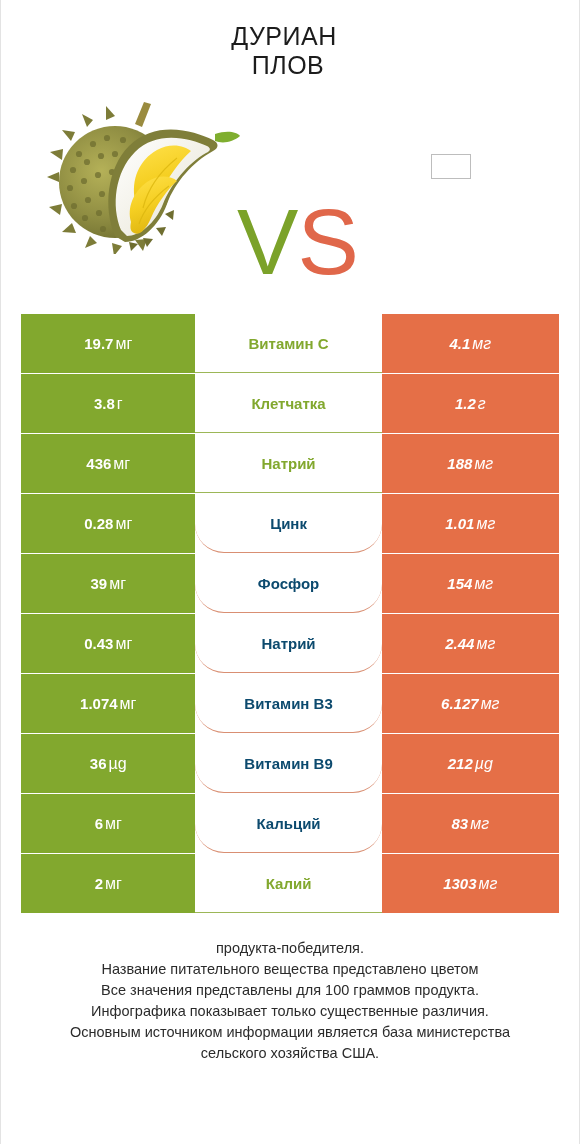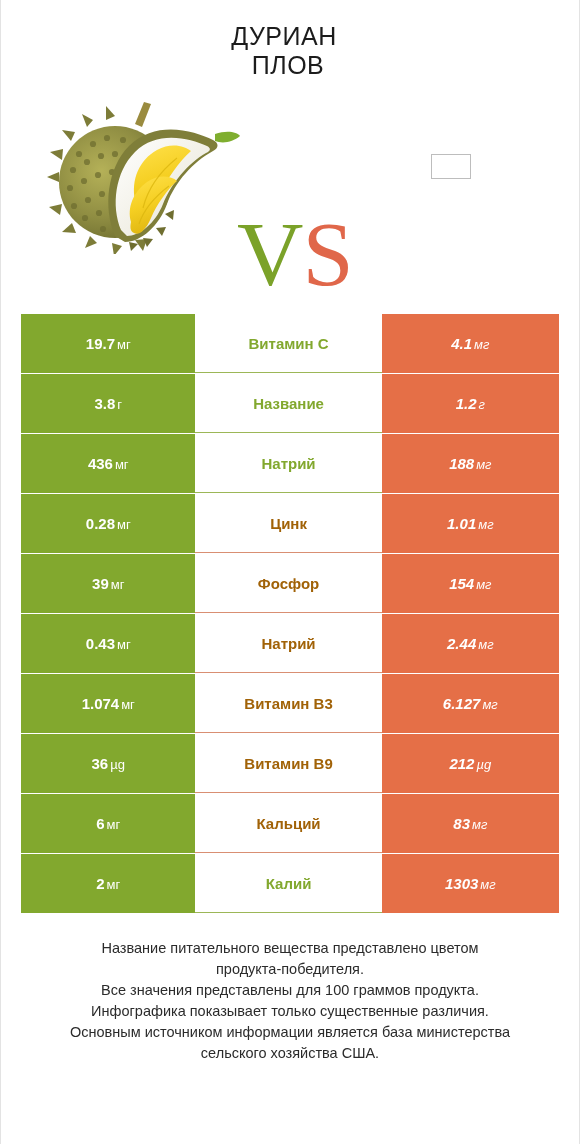--- a/index.html
+++ b/index.html
@@ -62,26 +62,26 @@
     top: 74px;
     width: 40px;
     height: 25px;
     border: 1px solid #bdbdbd;
     background: #fff;
     box-sizing: border-box;
   }
   .vs {
     position: absolute;
     left: 236px;
-    top: 128px;
+    top: 116px;
     font-size: 92px;
     line-height: 92px;
     font-weight: 400;
     letter-spacing: -1px;
-    font-family: Liberation Serif, serif;
+    font-family: Liberation Sans, sans-serif;
   }
   .vs .v { color: #7ba229; }
   .vs .s { color: #e0674a; }
 
   
   .durian { width: 198px; height: 158px; display: block; }
 
   
   .table {
     position: absolute;
@@ -115,30 +115,31 @@
     width: 192px;
     background: #ffffff;
     font-size: 15px;
     font-weight: 700;
   }
   .cell-mid.win-green {
     color: #82a82e;
     border-bottom: 1px solid #9cb757;
   }
   .cell-mid.win-orange {
-    color: #a16207;
+    color: #0c4a6e;
     border-bottom: 1px solid #d98f73;
+    border-radius: 29px;
   }
   .val {
     font-size: 15px;
     font-weight: 700;
     white-space: nowrap;
   }
   .val .unit {
-    font-size: 13px;
+    font-size: 16px;
     font-weight: 400;
     margin-left: 2px;
     text-align: right;
   }
 
   
   .footer {
     position: absolute;
     left: 0;
     right: 0;
@@ -269,21 +270,21 @@
         </div>
         <div class="cell cell-mid win-green">Витамин C</div>
         <div class="cell cell-right">
           <span class="val">4.1<span class="unit">мг</span></span>
         </div>
       </div>
       <div class="row">
         <div class="cell cell-left">
           <span class="val">3.8<span class="unit">г</span></span>
         </div>
-        <div class="cell cell-mid win-green">Название</div>
+        <div class="cell cell-mid win-green">Клетчатка</div>
         <div class="cell cell-right">
           <span class="val">1.2<span class="unit">г</span></span>
         </div>
       </div>
       <div class="row">
         <div class="cell cell-left">
           <span class="val">436<span class="unit">мг</span></span>
         </div>
         <div class="cell cell-mid win-green">Натрий</div>
         <div class="cell cell-right">
@@ -349,21 +350,21 @@
           <span class="val">2<span class="unit">мг</span></span>
         </div>
         <div class="cell cell-mid win-green">Калий</div>
         <div class="cell cell-right">
           <span class="val">1303<span class="unit">мг</span></span>
         </div>
       </div>
     </div>
 
   <div class="footer">
+    <p>продукта-победителя.</p>
     <p>Название питательного вещества представлено цветом</p>
-    <p>продукта-победителя.</p>
     <p>Все значения представлены для 100 граммов продукта.</p>
     <p>Инфографика показывает только существенные различия.</p>
     <p>Основным источником информации является база министерства</p>
     <p>сельского хозяйства США.</p>
   </div>
 
 </div>
 
 </body></html>

